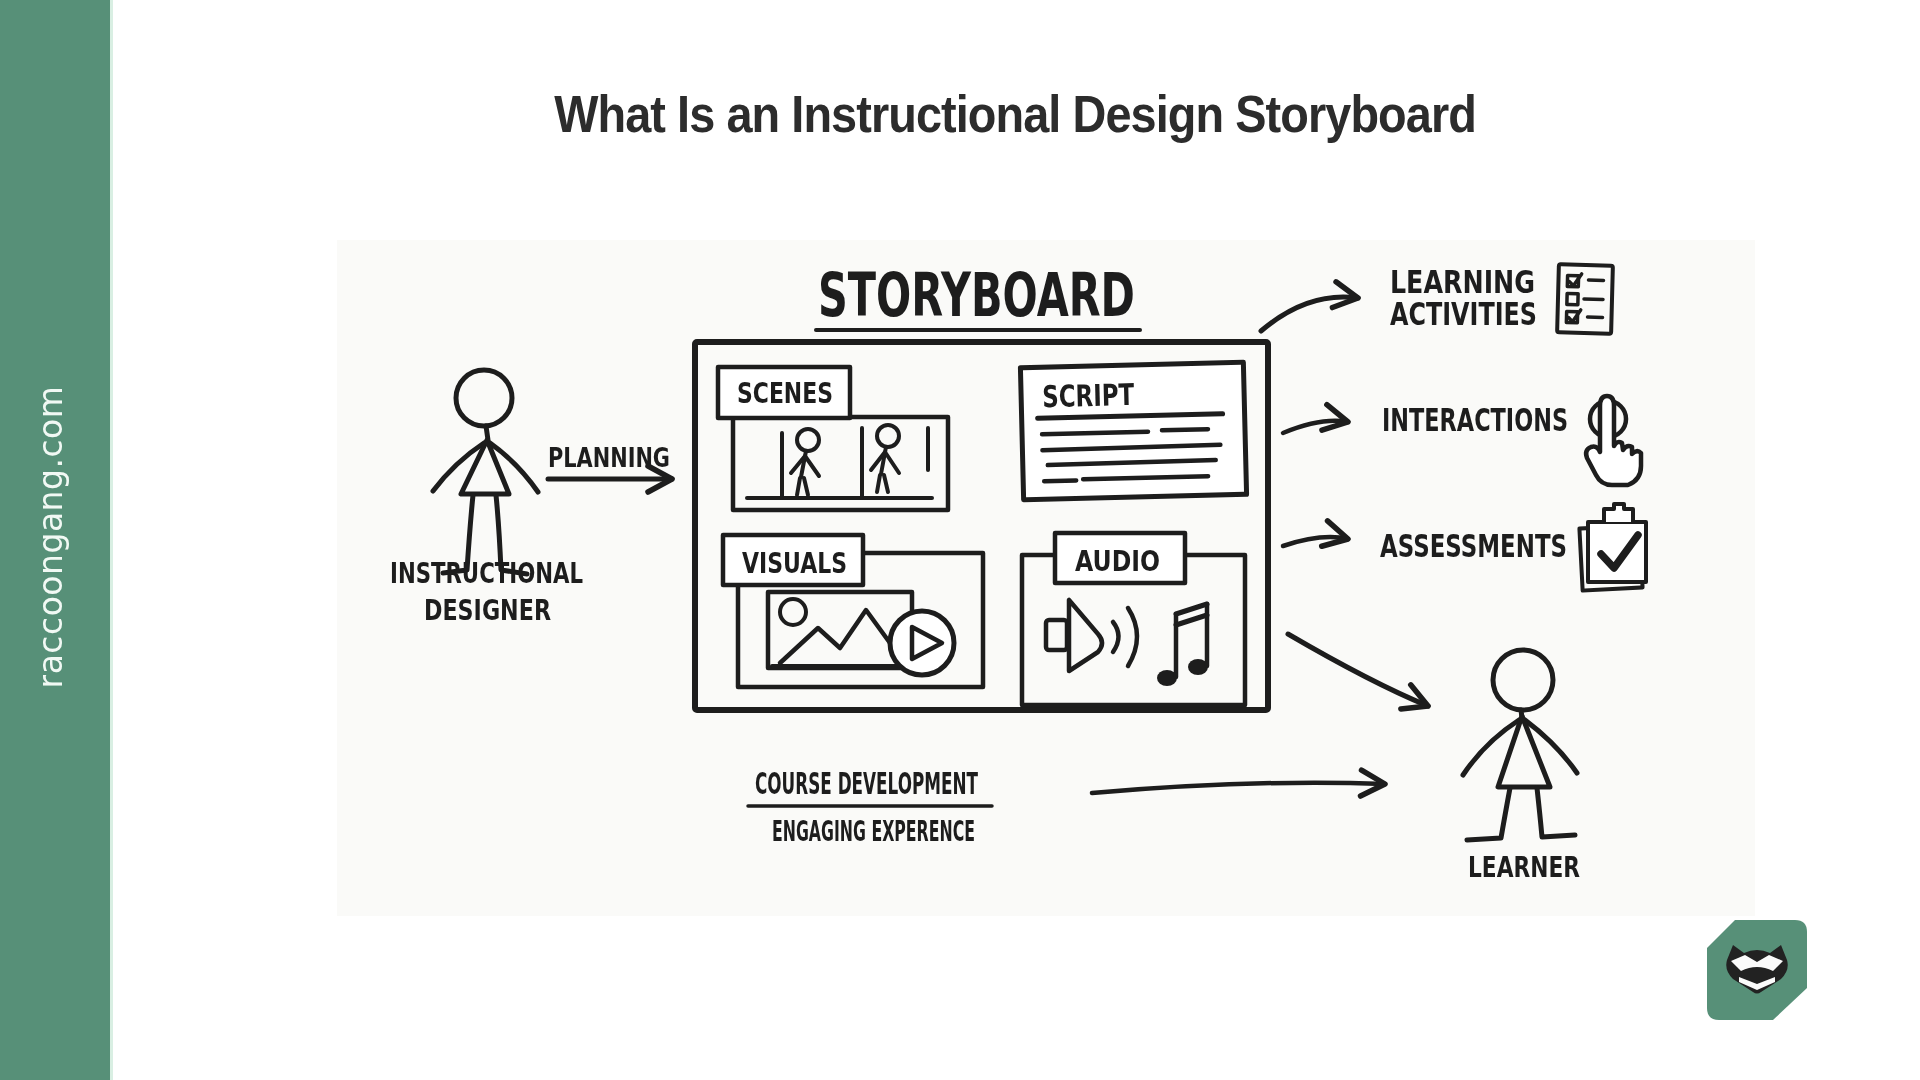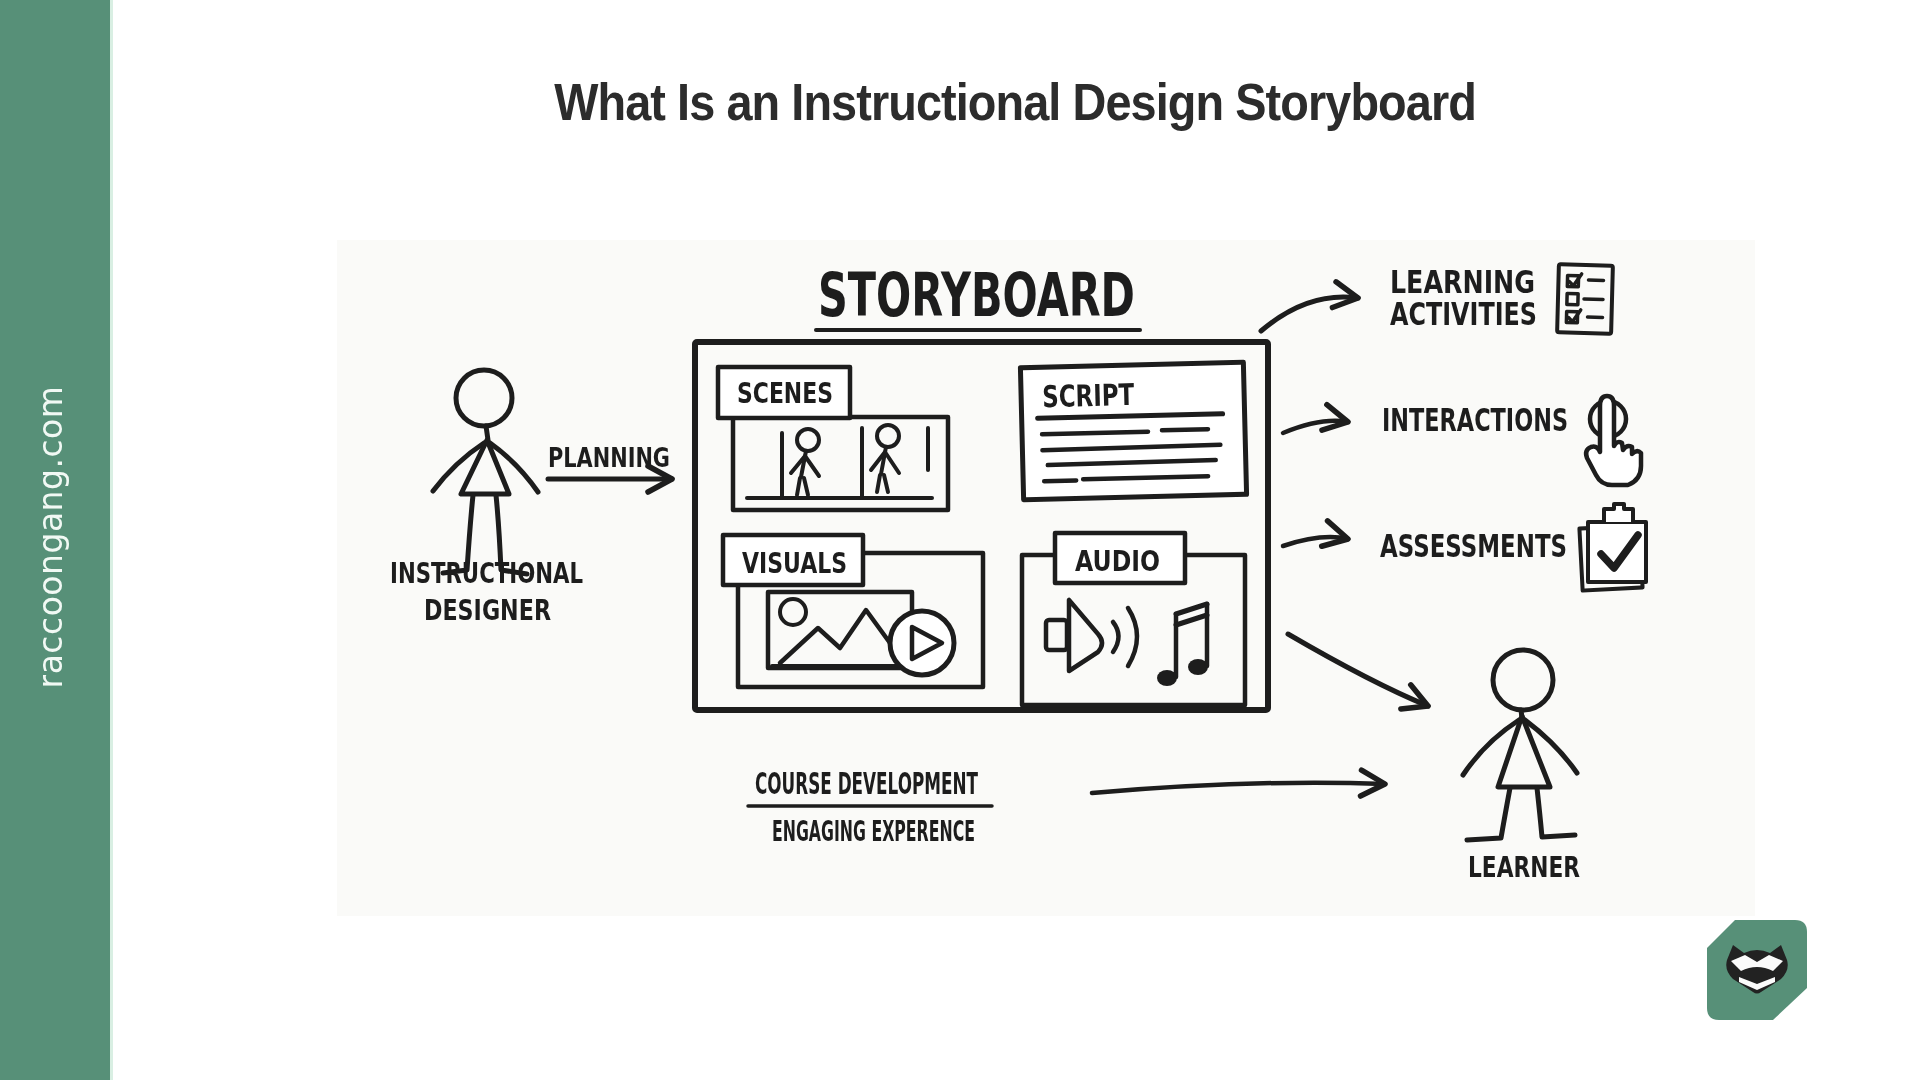--- a/index.html
+++ b/index.html
@@ -12,21 +12,21 @@
     position:absolute;left:0;top:0;width:110px;height:1080px;
     background:#579078;border-right:3px solid #d9efe3;
   }
   .watermark{
     position:absolute;left:50px;top:537px;
     transform:translate(-50%,-50%) rotate(-90deg);
     white-space:nowrap;font-size:33px;letter-spacing:.5px;color:#f1f9f4;
   }
   
   .title-wrap{
-    position:absolute;left:110px;right:0;top:72px;text-align:center;
+    position:absolute;left:110px;right:0;top:84px;text-align:center;
   }
   .title{
     display:inline-block;font-family:"Liberation Sans","DejaVu Sans",sans-serif;
     font-weight:800;font-size:52px;color:#2c2c2c;letter-spacing:-1px;
     transform:scaleX(.9);transform-origin:center;
   }
   
   .canvas-tint{
     position:absolute;left:337px;top:240px;width:1418px;height:676px;
     background:#fafaf8;

